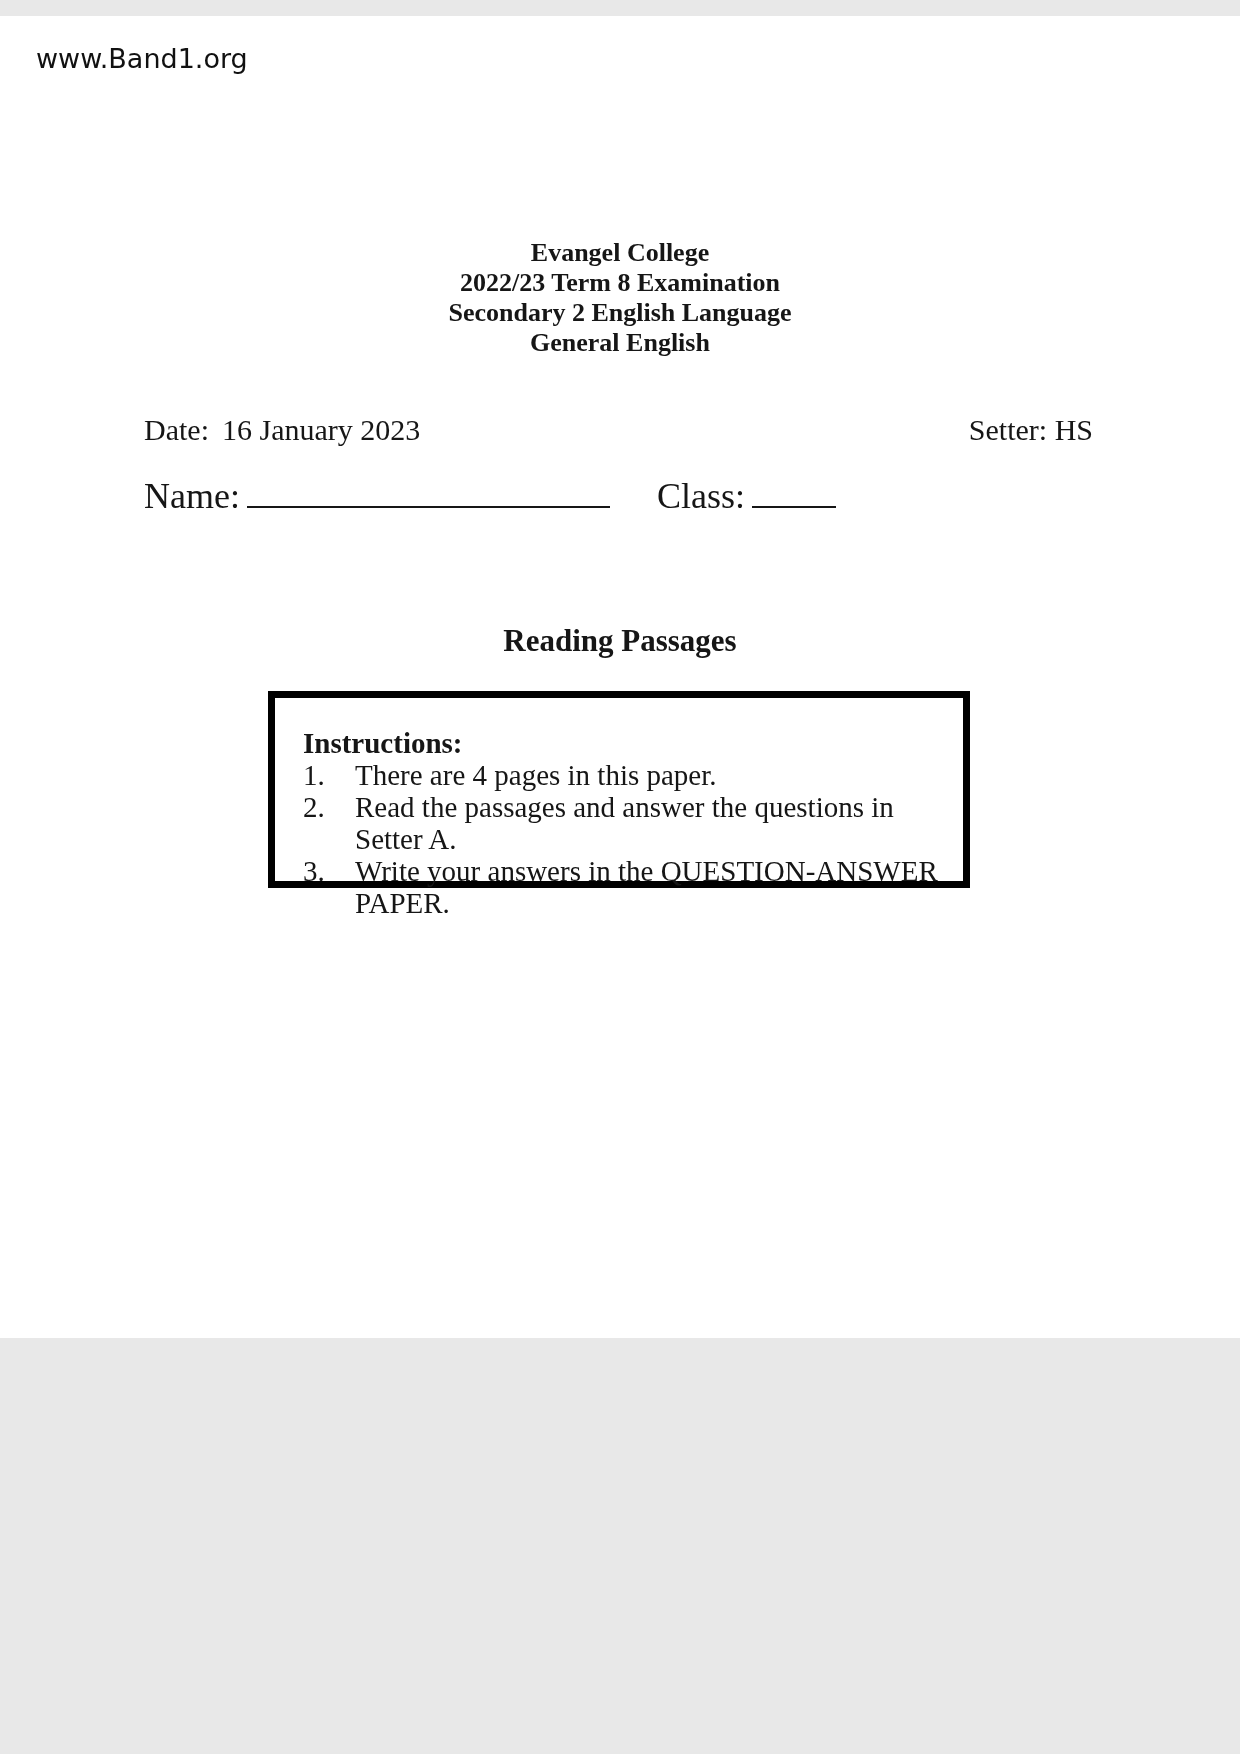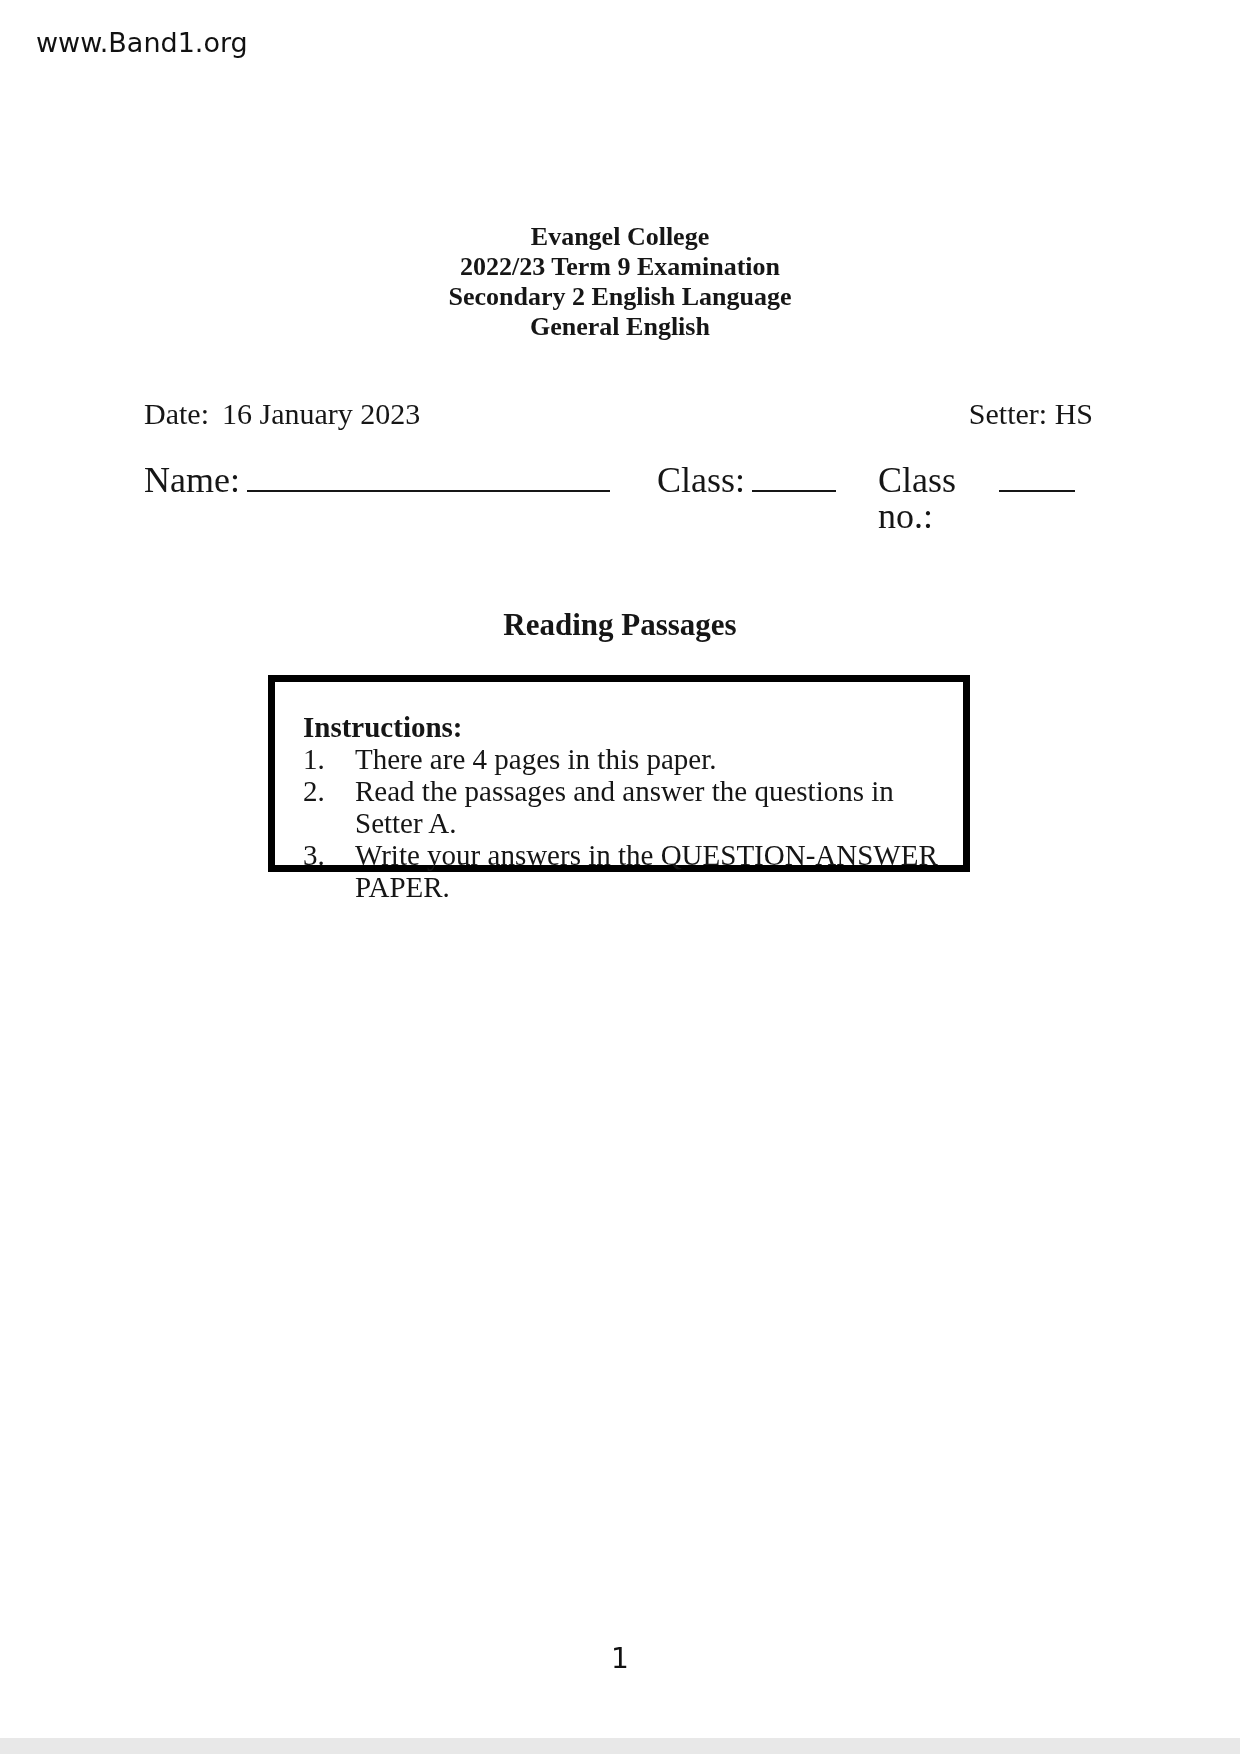--- a/index.html
+++ b/index.html
@@ -1,22 +1,22 @@
 <!DOCTYPE html>
 <html><head>
 <meta charset="utf-8">
 <style>
   * { margin: 0; padding: 0; box-sizing: border-box; }
   html, body { background: #e8e8e8; }
   .page {
     position: relative;
     width: 1240px;
-    height: 1738px;
+    height: 1322px;
     background: #ffffff;
-    margin: 0 auto;
+    margin: 16px auto;
     font-family: "Liberation Serif", serif;
     color: #161616;
     overflow: hidden;
   }
 
   
   .watermark {
     position: absolute;
     left: 36px;
     top: 27px;
@@ -123,44 +123,40 @@
 </style>
 </head>
 <body>
 
 <div class="page">
 
   <div class="watermark">www.Band1.org</div>
 
   <div class="title-block">
     <div>Evangel College</div>
-    <div>2022/23 Term 9 Examination</div>
+    <div>2022/23 Term 8 Examination</div>
     <div>Secondary 2 English Language</div>
     <div>General English</div>
   </div>
 
   <div class="date-row">
     <div>
       <span>Date:</span><span class="date-value">16 January 2023</span>
     </div>
     <div>Setter: HS</div>
   </div>
 
   <div class="name-row">
     <div class="fgroup g-name">
       <span>Name:</span>
       <span class="blank blank-name"></span>
     </div>
     <div class="fgroup g-class">
       <span>Class:</span>
       <span class="blank blank-class"></span>
-    </div>
-    <div class="fgroup g-classno">
-      <span>Class no.:</span>
-      <span class="blank blank-classno"></span>
     </div>
   </div>
 
   <div class="section-title">Reading Passages</div>
 
   <div class="instructions-box">
     <div class="instructions-heading">Instructions:</div>
     <div class="instr-item">
       <span class="instr-num">1.</span>
       <span class="instr-text">There are 4 pages in this paper.</span>

